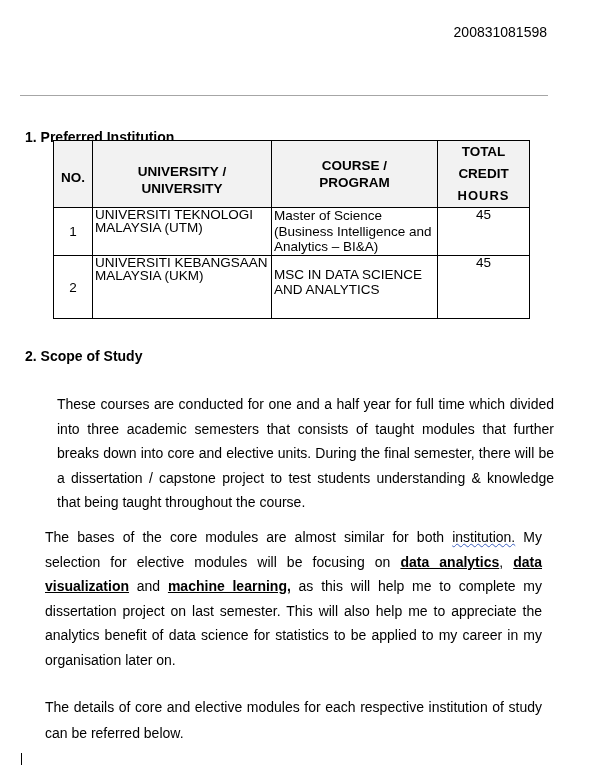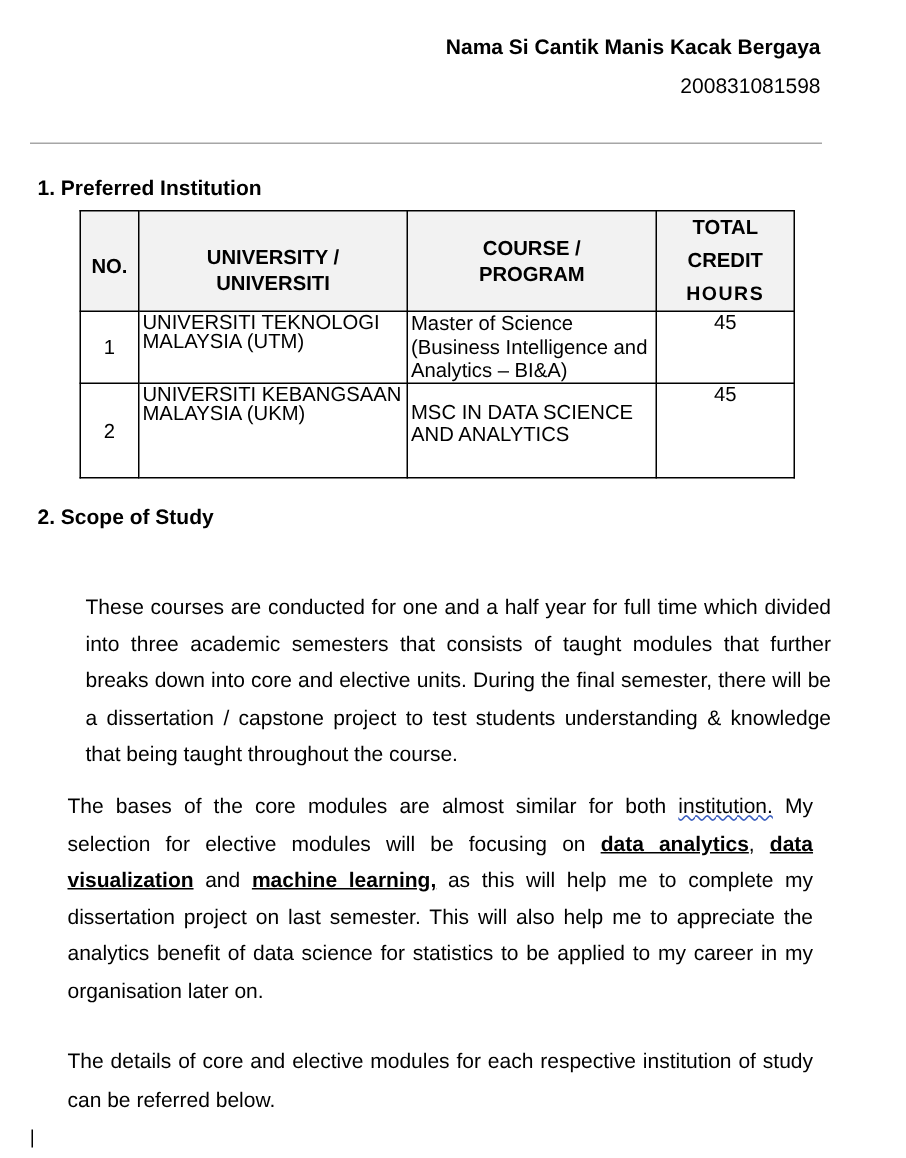--- a/index.html
+++ b/index.html
@@ -41,20 +41,21 @@
       top: 95px;
       width: 528px;
       height: 1px;
       background: #a6a6a6;
     }
     .section-heading {
       position: absolute;
       left: 25px;
       font-size: 14px;
       font-weight: bold;
+      margin-top: 12px;
     }
     .sh-1 { top: 117px; }
     .sh-2 { top: 336px; }
 
     table.inst-table {
       position: absolute;
       left: 53px;
       top: 140px;
       border-collapse: collapse;
       font-size: 13.5px;
@@ -115,37 +116,36 @@
       top: 753px;
       width: 1px;
       height: 12px;
       background: #000000;
     }
   </style>
 </head>
 <body>
 
 <div class="header-block">
-  <div class="header-name">Nama Si Cantik Manis Kacak Bergaya</div>
   <div class="header-id">200831081598</div>
 </div>
 
 <div class="divider"></div>
 
 <div class="section-heading sh-1">1. Preferred Institution</div>
 
 <table class="inst-table">
   <tbody>
       <tr class="th-row">
     <th class="col-no th-no">
       <span>NO.</span>
     </th>
     <th class="col-uni th-uni">
       <div>UNIVERSITY /</div>
-      <div>UNIVERSITI</div>
+      <div>UNIVERSITY</div>
     </th>
     <th class="col-course">
       <div>COURSE /</div>
       <div>PROGRAM</div>
     </th>
     <th class="col-credit th-credit">
       <div>TOTAL</div>
       <div>CREDIT</div>
       <div class="hours-label">HOURS</div>
     </th>

